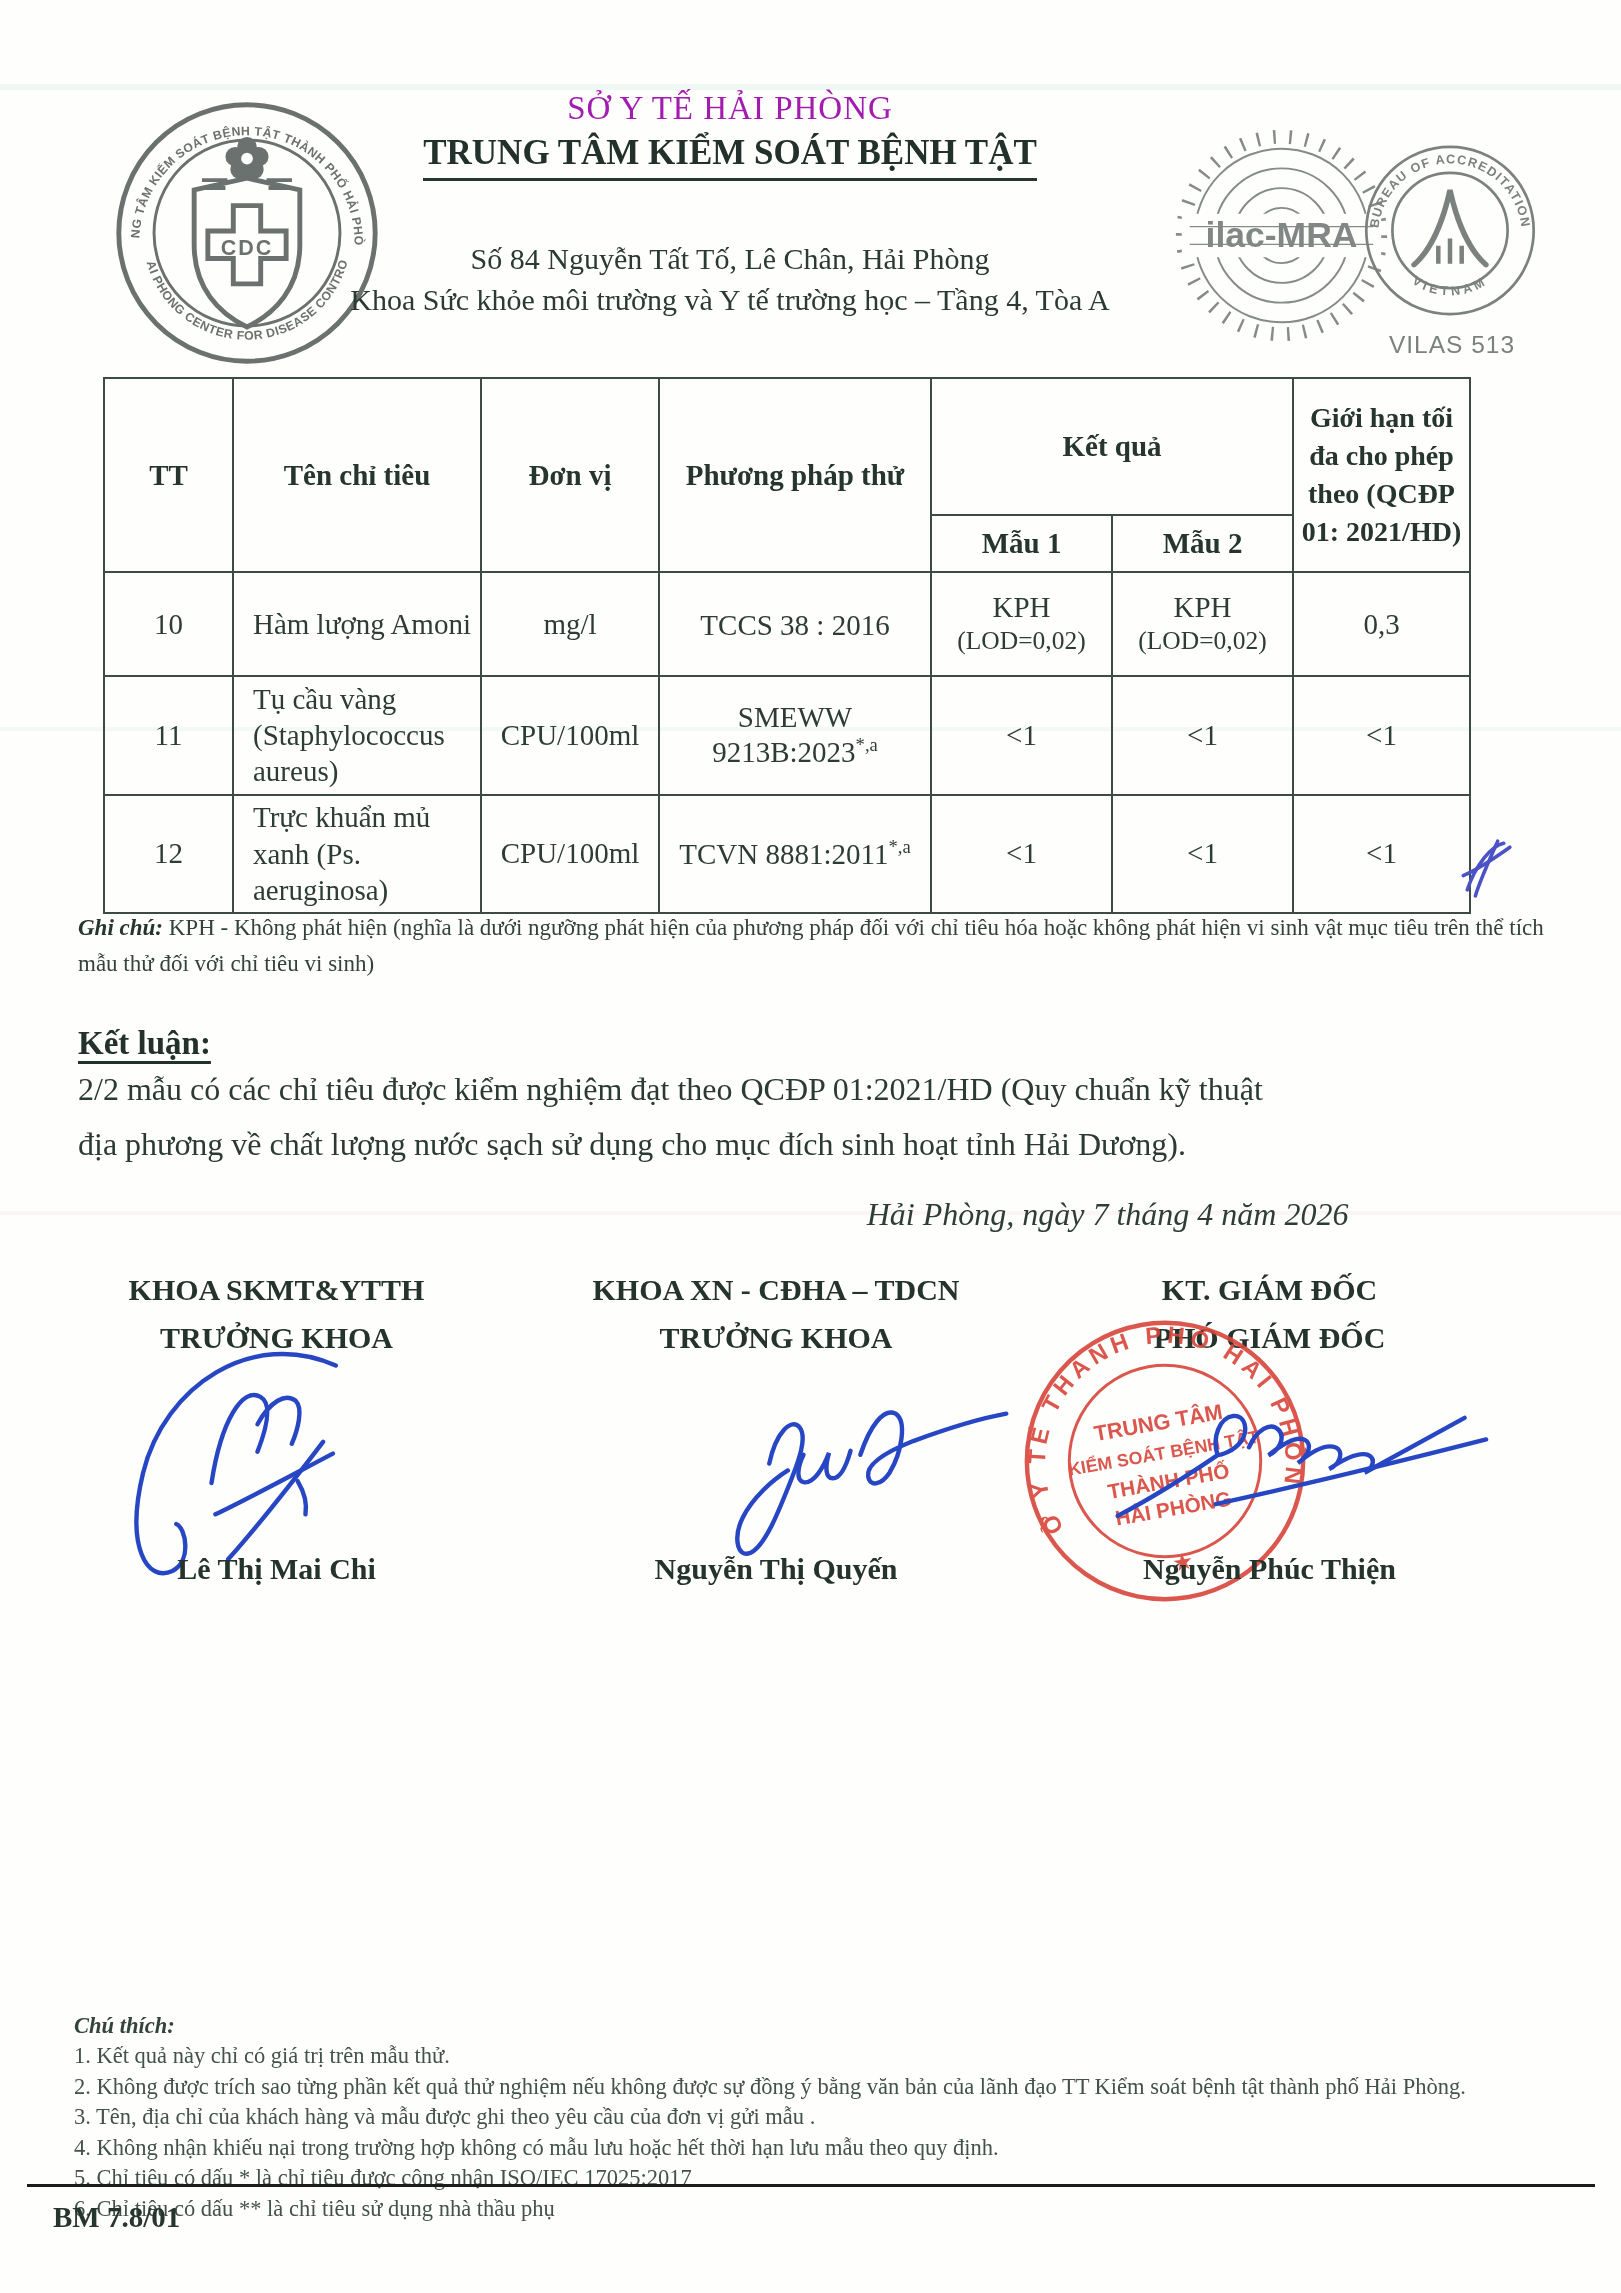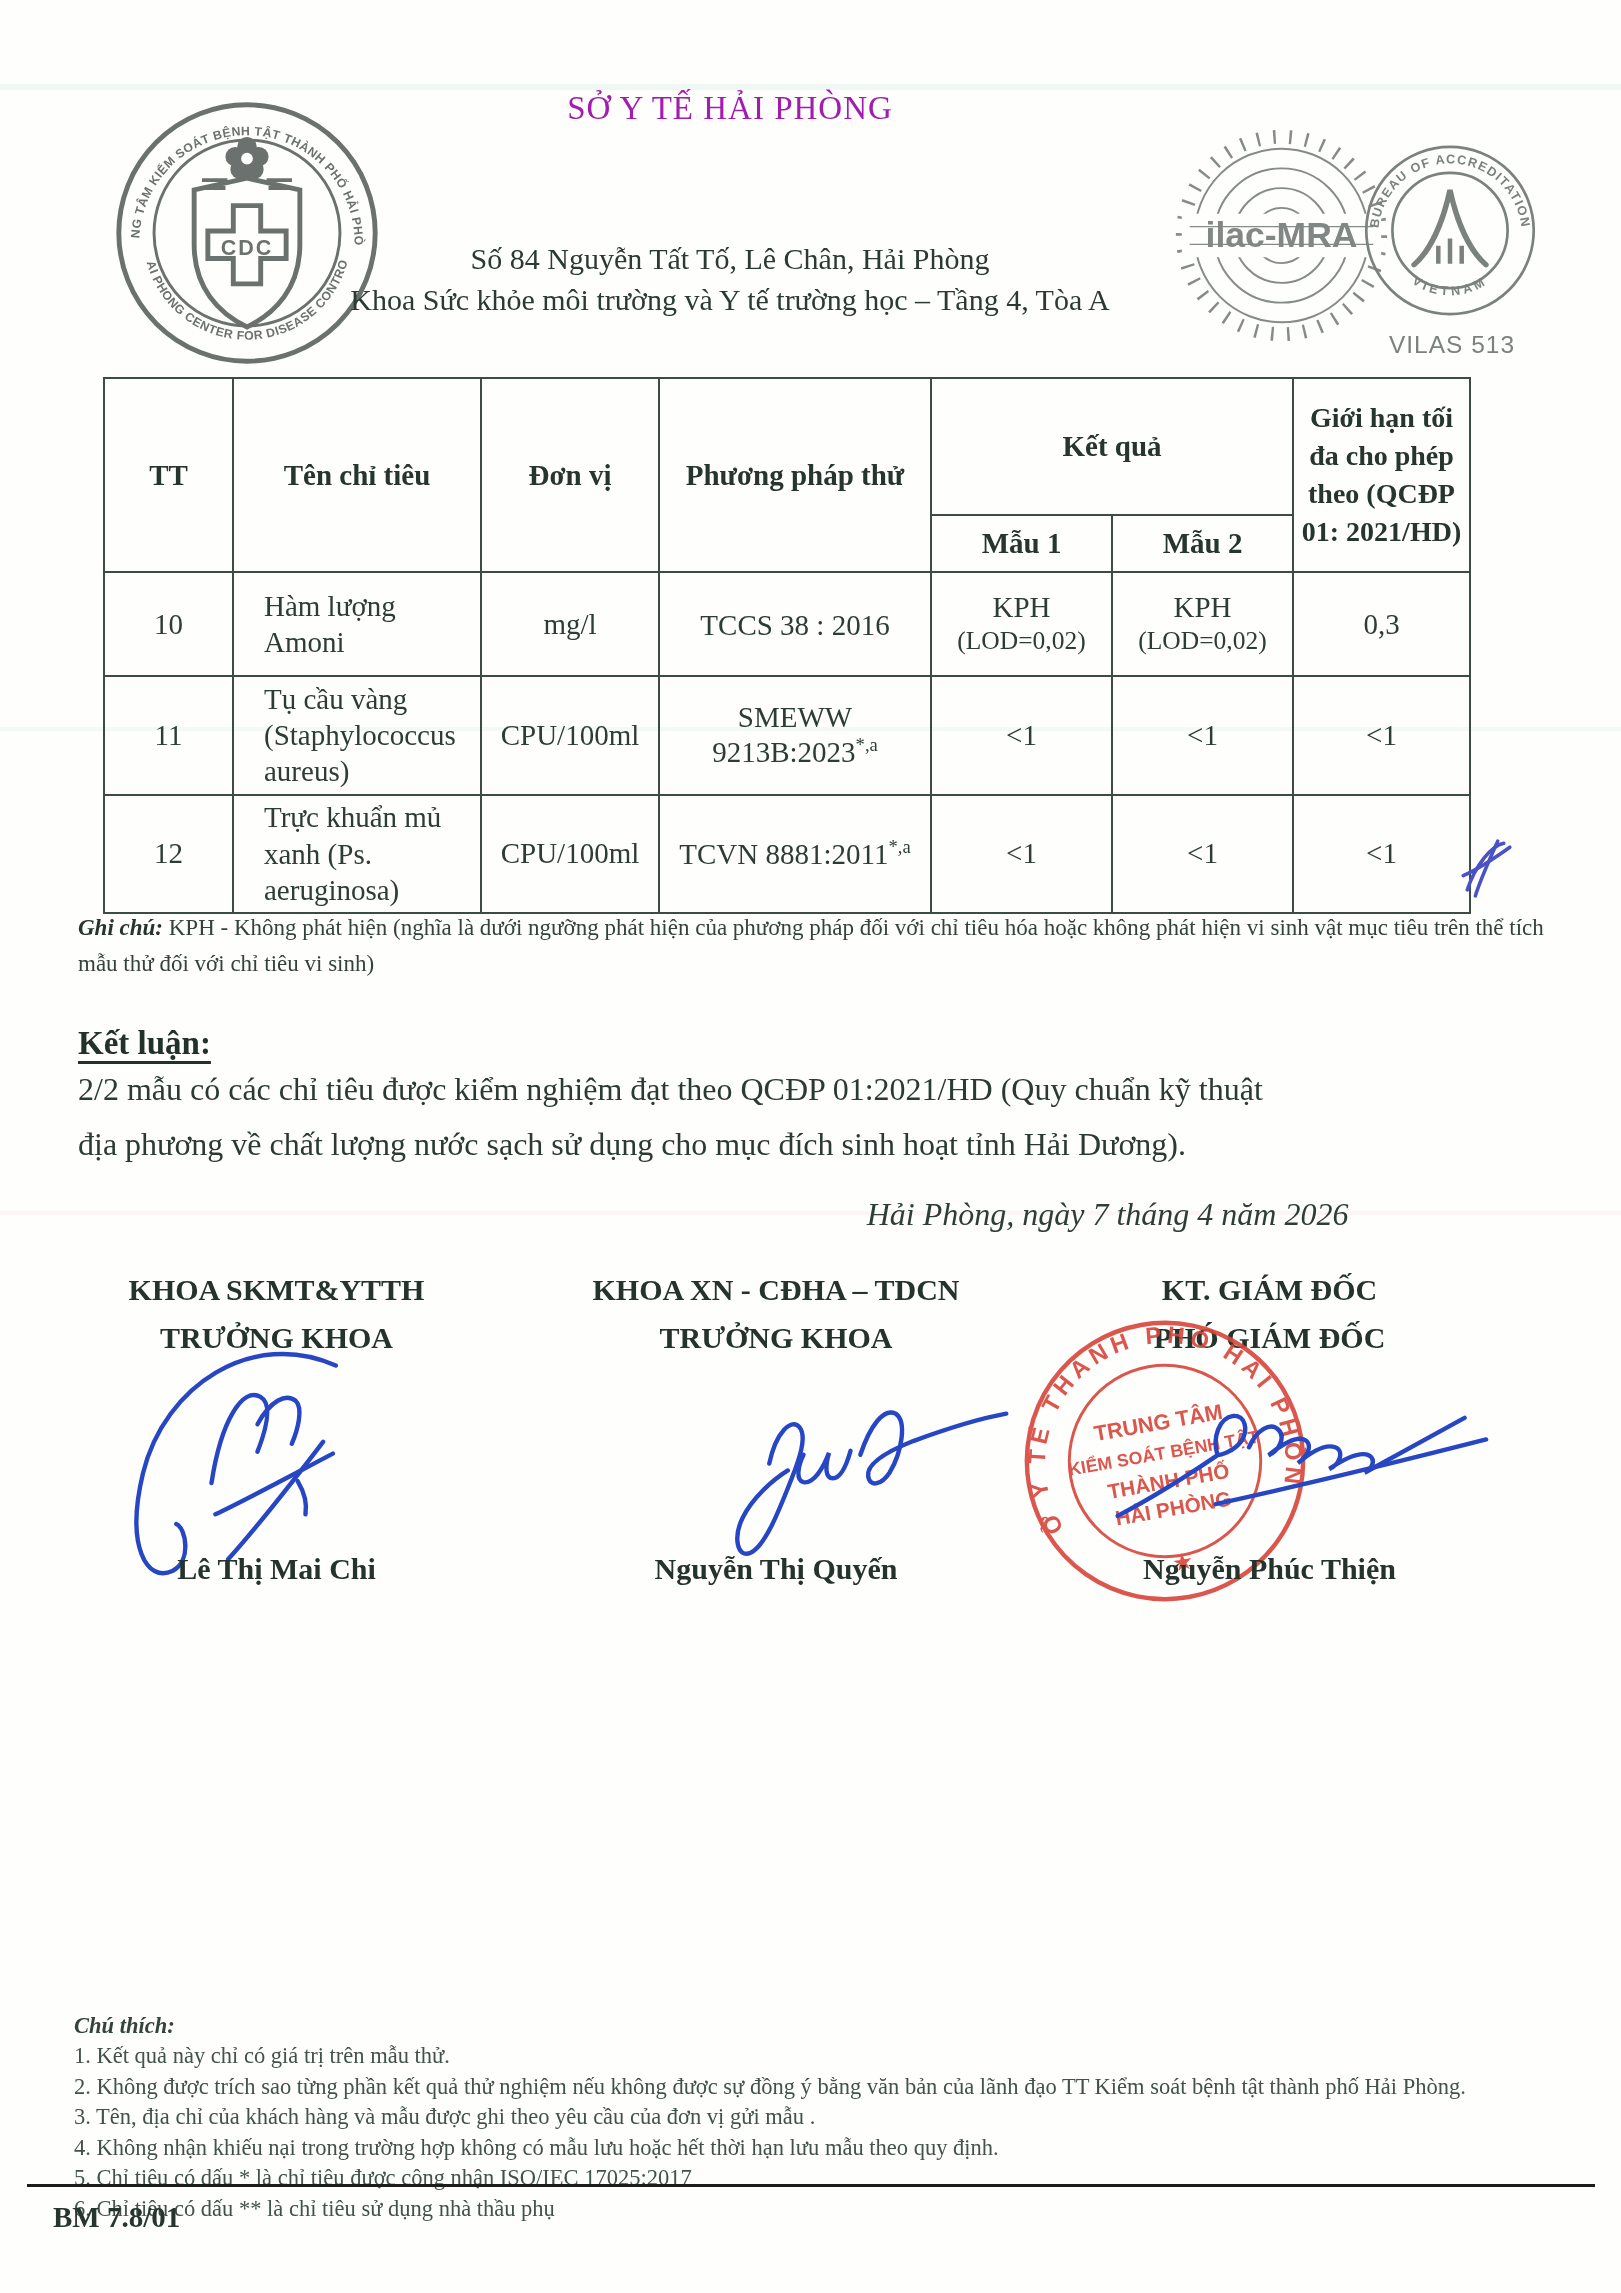--- a/index.html
+++ b/index.html
@@ -24,21 +24,21 @@
   
   .rtable{position:absolute;left:103px;top:377px;border-collapse:collapse;table-layout:fixed;}
   .rtable td,.rtable th{border:2px solid #3c4b44;vertical-align:middle;text-align:center;
       font-size:29px;color:#2d3c35;padding:3.9px 5.9px;font-weight:normal;}
   .rtable th{font-weight:bold;color:#26352e;}
   .rtable .h1{height:137px;}
   .rtable .h2{height:57px;}
   .rtable .r10{height:104px;}
   .rtable .r11{height:111px;}
   .rtable .r12{height:92px;}
-  .rtable td.name{text-align:left;padding-left:30px;padding-right:7.8px;line-height:1.25;}
+  .rtable td.name{text-align:left;padding-left:19px;padding-right:7.8px;line-height:1.25;}
   .rtable td.name.it{margin-left:36px;}
   .kq{font-size:30px;}
   .lod{font-size:25.5px;line-height:1.3;}
   sup.mk{font-size:18.6px;}
   .tbl-initial{position:absolute;left:1449px;top:831px;width:71px;height:71px;}
 
   
   .ghichu{position:absolute;left:78px;top:910px;width:1478px;font-size:23px;line-height:1.55;color:#33423b;}
   .ghichu b{font-style:italic;color:#26352e;}
   .ketluan{position:absolute;left:78px;top:1025px;width:1480px;display:flex;flex-direction:column;}
@@ -107,20 +107,21 @@
         <circle cx="147" cy="75" r="10"></circle>
       <circle cx="140" cy="64" r="6" fill="#fefefd"></circle>
     </g>
     <g stroke="#6b716e" stroke-width="4">
       <path d="M 94,86 h26 M 96,94 h22 M 160,86 h26 M 162,94 h22"></path>
     </g>
   </svg>
 
   <div class="hdr-title">
     <div class="hdr-dept">SỞ Y TẾ HẢI PHÒNG</div>
+    <div class="hdr-org"><span>TRUNG TÂM KIỂM SOÁT BỆNH TẬT</span></div>
   </div>
   <div class="hdr-addr">
     <div>Số 84 Nguyễn Tất Tố, Lê Chân, Hải Phòng</div>
     <div>Khoa Sức khỏe môi trường và Y tế trường học – Tầng 4, Tòa A</div>
   </div>
 
   <svg class="logo-ilac" viewBox="0 0 230 230" xmlns="http://www.w3.org/2000/svg">
     <g stroke="#858b88" fill="none" stroke-width="2">
       <circle cx="115" cy="115" r="28"></circle>
         <circle cx="115" cy="115" r="48"></circle>

